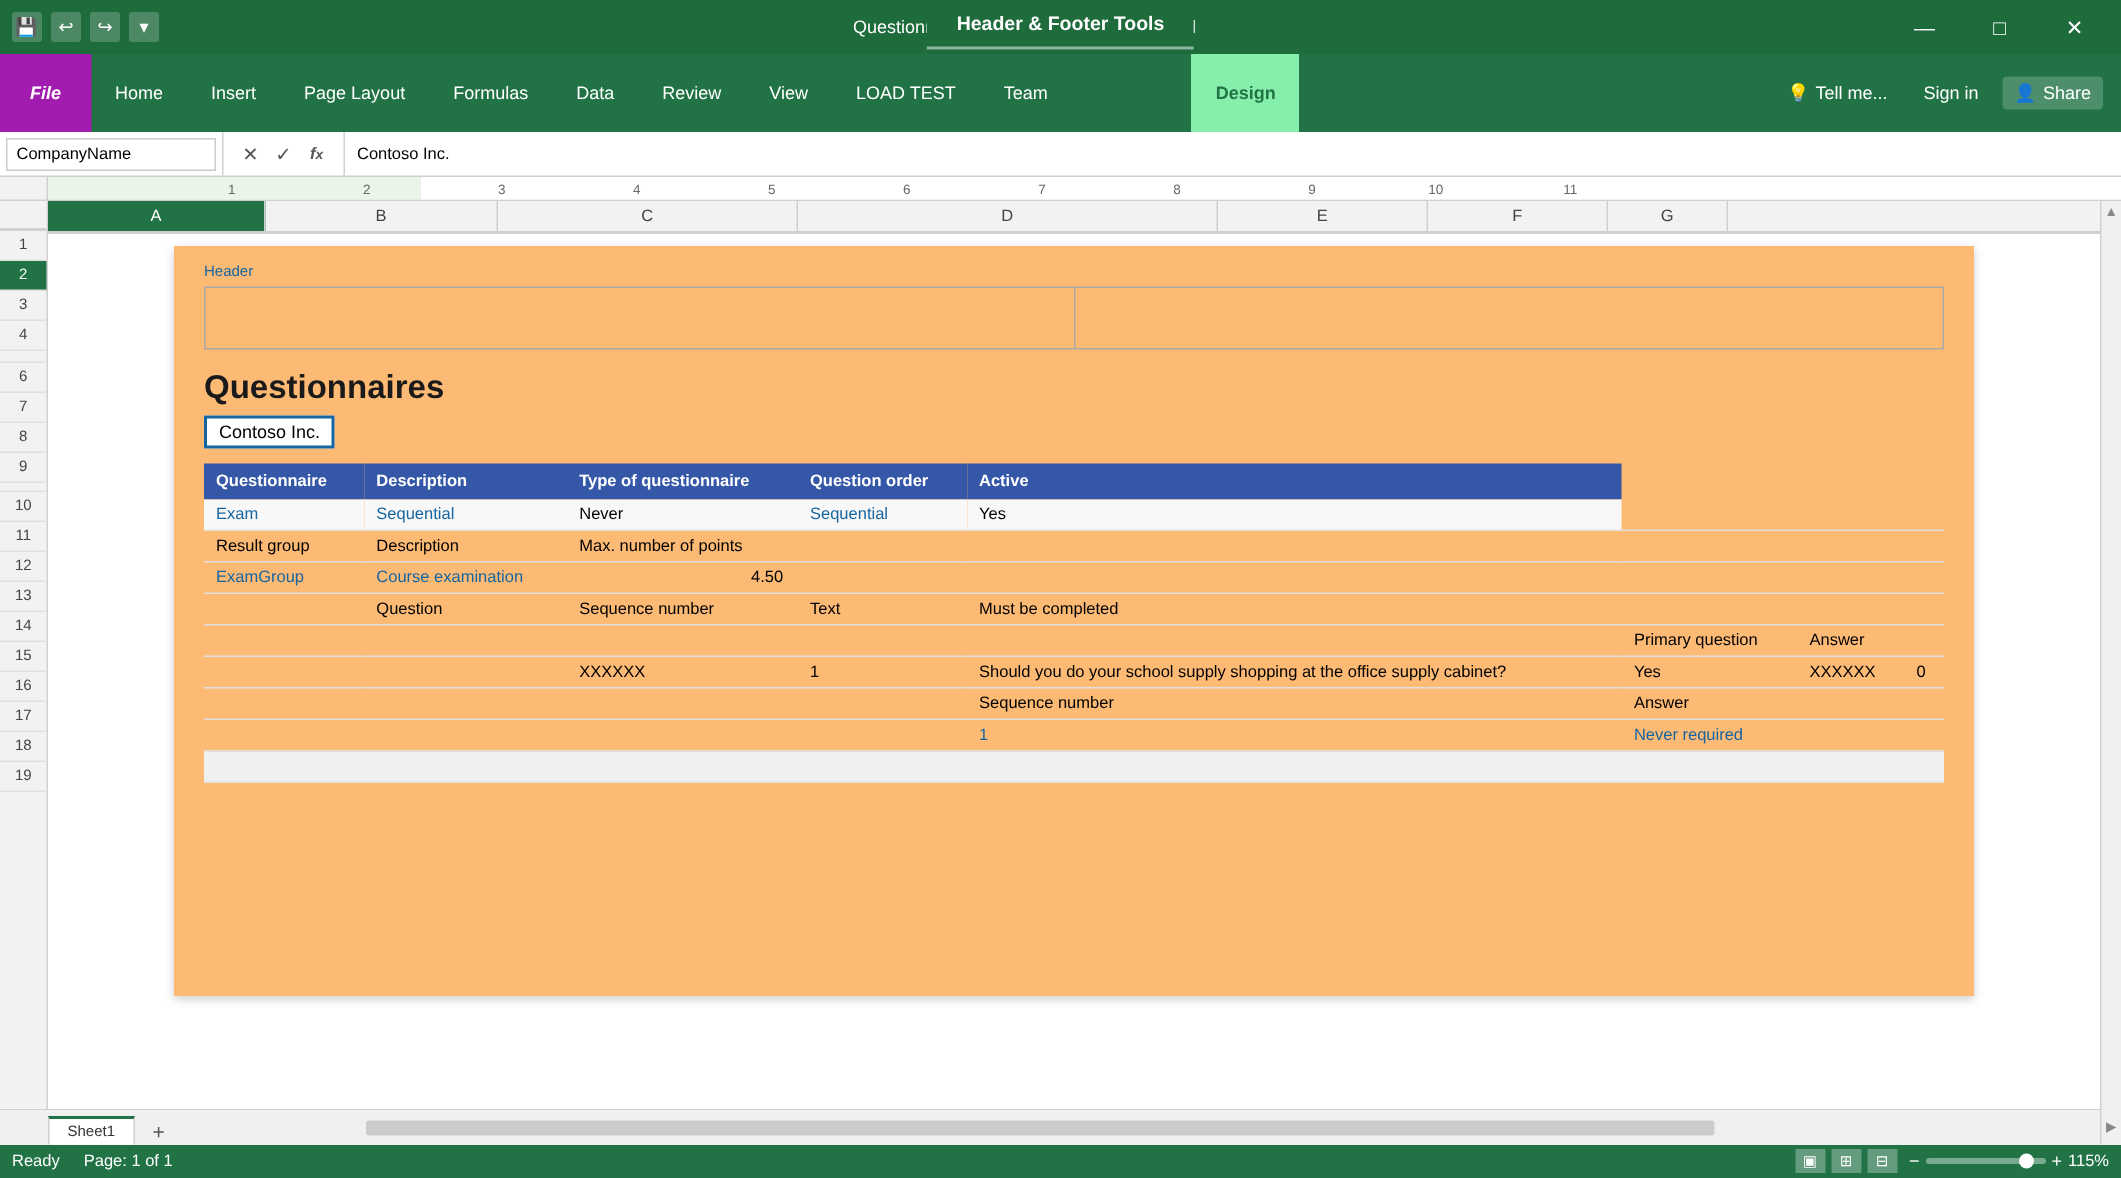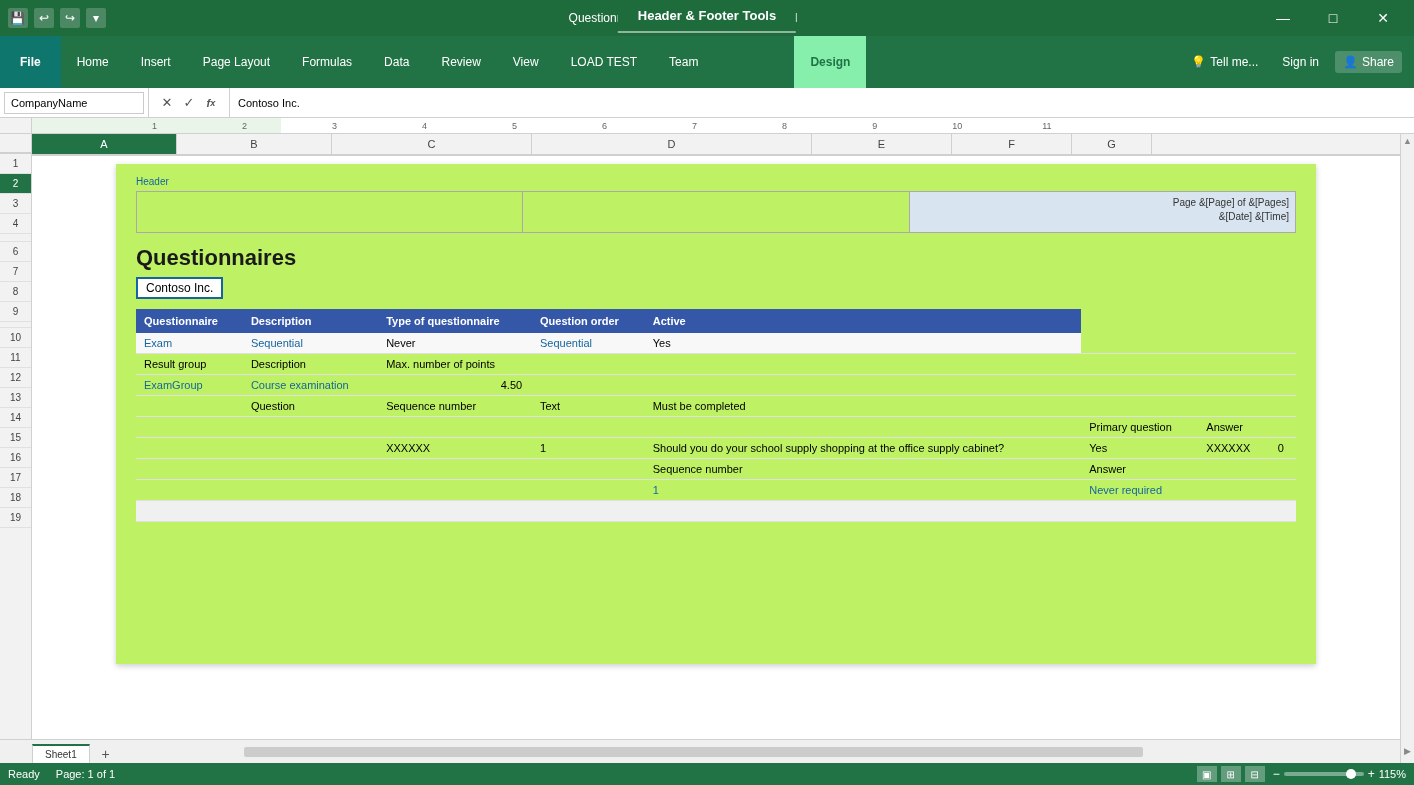--- a/index.html
+++ b/index.html
@@ -32,21 +32,21 @@
       padding: 0 16px;
       height: 52px;
       display: flex;
       align-items: center;
       color: white;
       font-size: 12px;
       cursor: pointer;
       position: relative;
     }
     .ribbon-tab.active { background: white; color: #217346; }
-    .ribbon-tab.file { background: #0f766e; font-weight: bold; padding: 0 20px; }
+    .ribbon-tab.file { background: #a21caf; font-weight: bold; padding: 0 20px; font-style: italic; }
     .ribbon-right {
       margin-left: auto;
       display: flex;
       align-items: center;
       gap: 8px;
       padding-right: 12px;
     }
     .ribbon-right-btn {
       color: white;
       font-size: 12px;
@@ -117,21 +117,21 @@
     
     .sheet-content {
       padding: 0;
       background: white;
       position: relative;
     }
 
     
     .page-area {
       margin: 8px auto;
-      background: #bef264;
+      background: #fdba74;
       box-shadow: 0 2px 6px rgba(0,0,0,0.2);
       width: 1200px;
       min-height: 500px;
       padding: 0;
       position: relative;
     }
 
     .page-header-section {
       padding: 12px 20px 4px 20px;
     }
@@ -416,26 +416,20 @@
     </div>
 
     <div class="sheet-content">
       <div class="page-area">
 
         <div class="page-header-section">
           <div class="page-header-label">Header</div>
           <div class="header-boxes">
             <div class="header-box"></div>
             <div class="header-box"></div>
-            <div class="header-box active">
-              <div class="header-box-text">
-                <span>Page &amp;[Page] of &amp;[Pages]</span><br>
-                <span>&amp;[Date] &amp;[Time]</span>
-              </div>
-            </div>
           </div>
         </div>
 
         <div class="page-main">
           <div class="page-title">Questionnaires</div>
           <div class="company-cell">Contoso Inc.</div>
 
           
           <table class="data-table">
             <thead>

